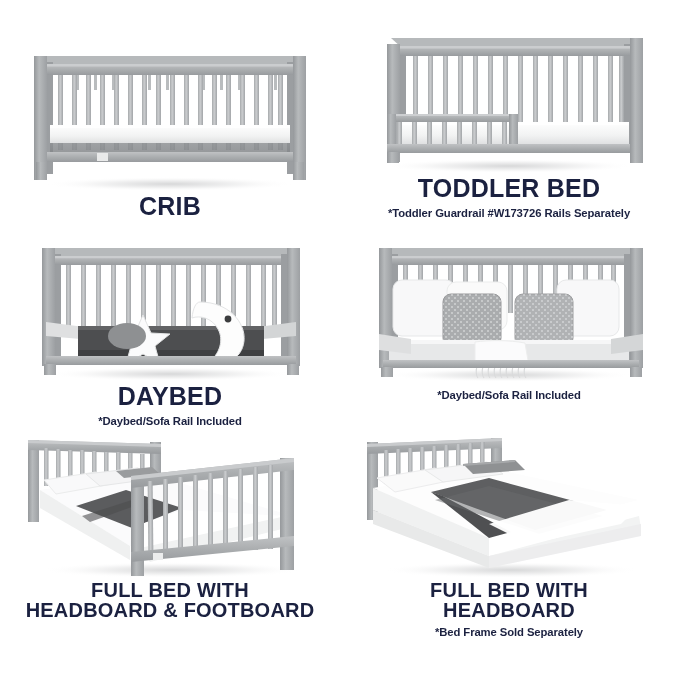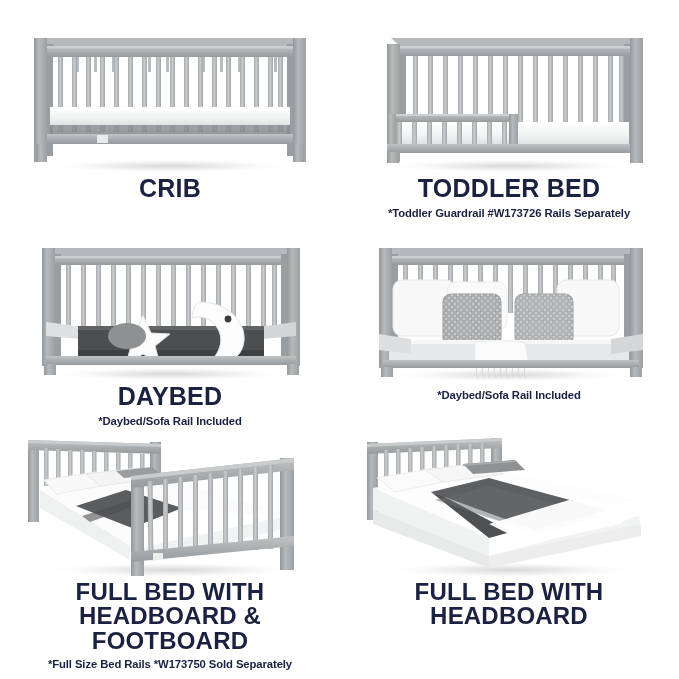--- a/index.html
+++ b/index.html
@@ -16,37 +16,37 @@
   .art{position:relative;width:100%;overflow:hidden;}
   .caption{text-align:center;width:100%;}
   .title{
     font-weight:bold;
     color:#1b2140;
     letter-spacing:.2px;
     line-height:1.02;
     white-space:pre-line;
   }
   .t-lg{font-size:25px;}
-  .t-md{font-size:24px;}
+  .t-md{font-size:20px;}
   .sub{
     font-size:11.3px;
     font-weight:bold;
     color:#1b2140;
     margin-top:5px;
     letter-spacing:-.1px;
   }
 
   svg{display:block;}
 </style>
 </head>
 <body>
 
 <div id="board">
 
-  <div class="cell" style="left:0;top:14px;width:340px;">
+  <div class="cell" style="left:0;top:32px;width:340px;">
     <div class="art" style="height:162px;">
       <svg viewBox="0 0 340 162" width="340" height="162">
         <defs>
           <linearGradient id="woodV" x1="0" y1="0" x2="1" y2="0">
             <stop offset="0%" stop-color="#95989b"></stop>
               <stop offset="40%" stop-color="#b7babc"></stop>
               <stop offset="100%" stop-color="#9da0a3"></stop>
           </linearGradient>
           <linearGradient id="woodH" x1="0" y1="0" x2="0" y2="1">
             <stop offset="0%" stop-color="#c0c2c4"></stop>
@@ -409,21 +409,20 @@
               <rect x="268" y="37" width="5" height="84"></rect>
           </g>
           <polygon points="131,124 294,108 294,118 131,134" fill="url(#woodH)"></polygon>
           <rect x="153" y="125" width="10" height="7" fill="#eceded"></rect>
         </g>
       </svg>
     </div>
     <div class="caption">
       <div class="title t-md">FULL BED WITH
 HEADBOARD &amp; FOOTBOARD</div>
-      <div class="sub">*Full Size Bed Rails *W173750 Sold Separately</div>
     </div>
   </div>
 
   <div class="cell" style="left:339px;top:428px;width:340px;">
     <div class="art" style="height:152px;">
       <svg viewBox="0 0 340 152" width="340" height="152">
         <ellipse cx="172" cy="142" rx="128" ry="8" fill="url(#shG)"></ellipse>
 
         <g>
           <rect x="28" y="14" width="11" height="78" fill="url(#woodV)"></rect>
@@ -465,16 +464,17 @@
           <polygon points="92,64 104,68 172,104 150,110" fill="#4f5052"></polygon>
           <polygon points="96,72 150,58 264,88 200,106" fill="#6a6b6d" opacity=".5"></polygon>
 
           <polygon points="150,96 230,72 300,78 282,96 190,116" fill="#ffffff" opacity=".96"></polygon>
         </g>
       </svg>
     </div>
     <div class="caption">
       <div class="title t-md">FULL BED WITH
 HEADBOARD</div>
+      <div class="sub">*Bed Frame Sold Separately</div>
     </div>
   </div>
 
 </div>
 
 </body></html>

